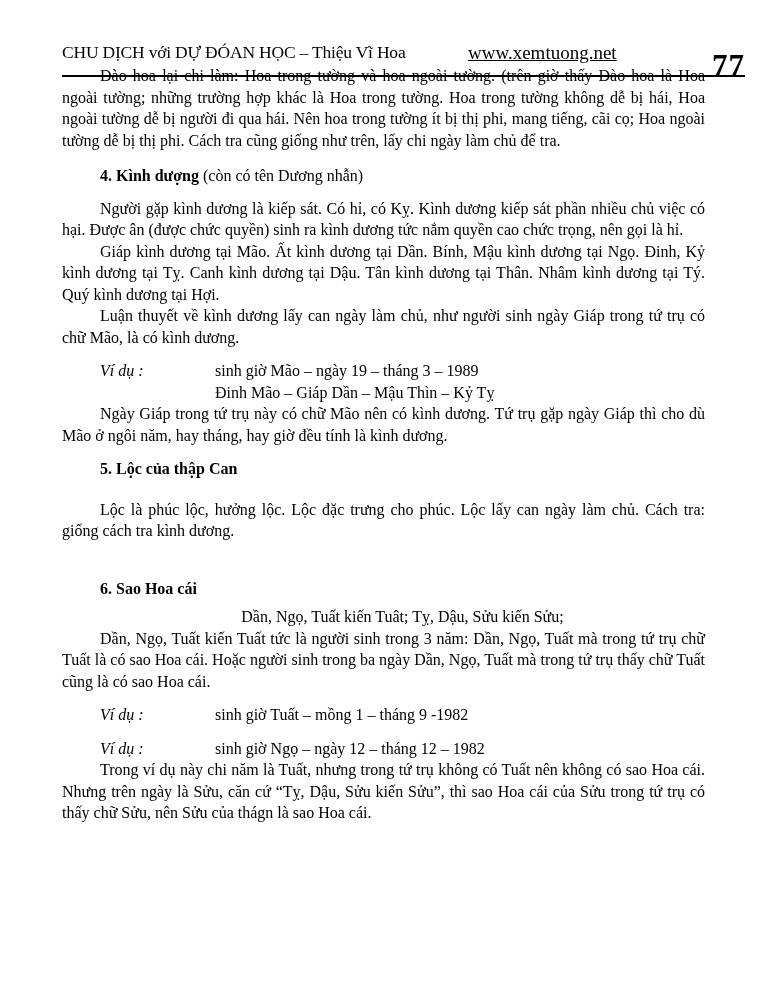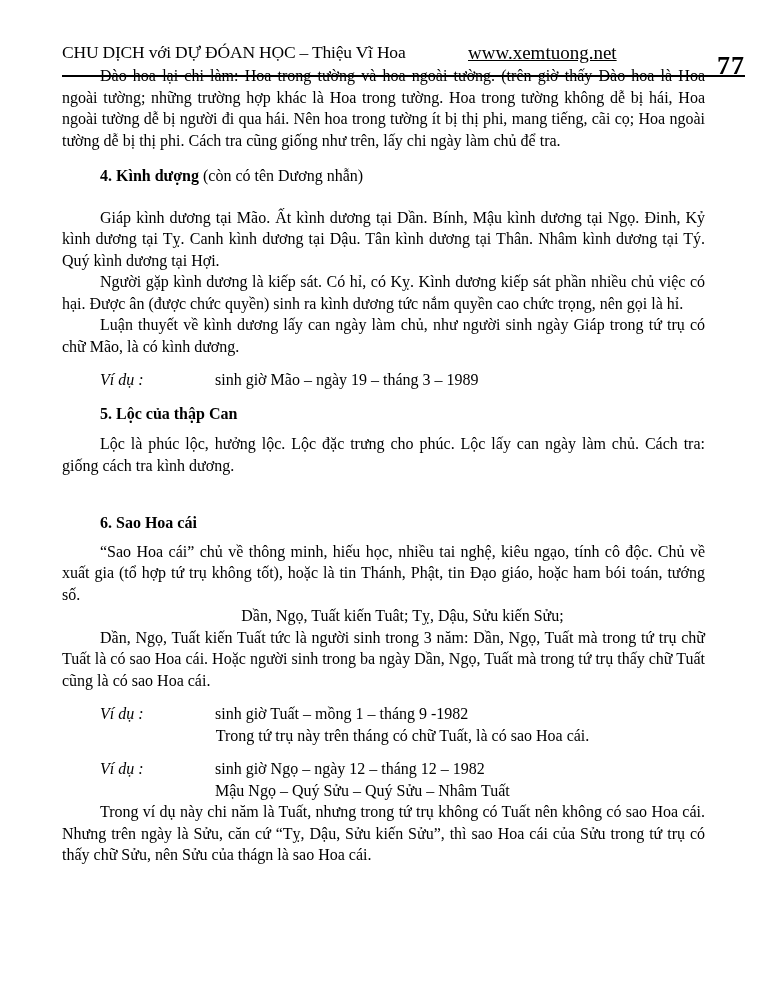--- a/index.html
+++ b/index.html
@@ -20,35 +20,35 @@
   .h-title {
     position:absolute; left:62px; bottom:13px;
     font-size:17.5px; white-space:nowrap; letter-spacing:-0.2px;
   }
   .h-link {
     position:absolute; left:468px; bottom:13px;
     font-size:19px; text-decoration:underline; cursor:pointer; white-space:nowrap;
   }
   .h-page {
     position:absolute; right:20px; bottom:0px;
-    font-size:26px; font-weight:bold; letter-spacing:1px;
+    font-size:31px; font-weight:bold; letter-spacing:1px;
   }
   .rule {
     position:absolute; top:75px; left:62px; width:683px;
     border:none; border-top:2px solid #000; height:0;
   }
   
   .content {
     position:absolute; top:65px; left:62px; width:643px;
   }
   .body-p { text-indent:38px; text-align:justify; }
   .line-p { text-indent:38px; text-align:center; }
-  .h-block { text-indent:38px; margin:14px 0 20px 0; }
+  .h-block { text-indent:38px; margin:14px 0 11px 0; }
   .h-block .b { font-weight:bold; }
-  .h-block.h5 { margin:12px 0 9px 0; }
+  .h-block.h5 { margin:12px 0 19px 0; }
   .h-block.h6 { margin:36px 0 7px 0; }
   .ex { padding-left:38px; text-align:left; }
   .ex .lbl { display:inline-block; width:115px; font-style:italic;margin-top:12px; }
   .ex .txt { white-space:nowrap; }
 </style>
 </head>
 <body>
 
 <div class="page">
 
@@ -58,40 +58,39 @@
     <span class="h-page">77</span>
   </header>
   <hr class="rule">
 
   <main class="content">
 
     <p class="body-p">Đào hoa lại chi làm: Hoa trong tường và hoa ngoài tường. (trên giờ thấy Đào hoa là Hoa ngoài tường; những trường hợp khác là Hoa trong tường. Hoa trong tường không dễ bị hái, Hoa ngoài tường dễ bị người đi qua hái. Nên hoa trong tường ít bị thị phi, mang tiếng, cãi cọ; Hoa ngoài tường dễ bị thị phi. Cách tra cũng giống như trên, lấy chi ngày làm chủ để tra.</p>
 
     <p class="h-block"><span class="b">4. Kình dượng</span><span> (còn có tên Dương nhẫn)</span></p>
 
+    <p class="body-p">Người gặp kình dương là kiếp sát. Có hỉ, có Kỵ. Kình dương kiếp sát phần nhiều chủ việc có hại. Được ân (được chức quyền) sinh ra kình dương tức nắm quyền cao chức trọng, nên gọi là hỉ.</p>
     <p class="body-p">Giáp kình dương tại Mão. Ất kình dương tại Dần. Bính, Mậu kình dương tại Ngọ. Đinh, Kỷ kình dương tại Tỵ. Canh kình dương tại Dậu. Tân kình dương tại Thân. Nhâm kình dương tại Tý. Quý kình dương tại Hợi.</p>
-    <p class="body-p">Người gặp kình dương là kiếp sát. Có hỉ, có Kỵ. Kình dương kiếp sát phần nhiều chủ việc có hại. Được ân (được chức quyền) sinh ra kình dương tức nắm quyền cao chức trọng, nên gọi là hỉ.</p>
     <p class="body-p">Luận thuyết về kình dương lấy can ngày làm chủ, như người sinh ngày Giáp trong tứ trụ có chữ Mão, là có kình dương.</p>
 
     <div class="ex"><span class="lbl">Ví dụ :</span><span class="txt">sinh giờ Mão – ngày 19 – tháng 3 – 1989</span></div>
+    <div class="ex"><span class="lbl"></span><span class="txt">Đinh Mão – Giáp Dần – Mậu Thìn – Kỷ Tỵ</span></div>
 
+    <p class="body-p">Ngày Giáp trong tứ trụ này có chữ Mão nên có kình dương. Tứ trụ gặp ngày Giáp thì cho dù Mão ở ngôi năm, hay tháng, hay giờ đều tính là kình dương.</p>
 
     <p class="h-block h5"><span class="b">5. Lộc của thập Can</span></p>
 
     <p class="body-p">Lộc là phúc lộc, hưởng lộc. Lộc đặc trưng cho phúc. Lộc lấy can ngày làm chủ. Cách tra: giống cách tra kình dương.</p>
 
     <p class="h-block h6"><span class="b">6. Sao Hoa cái</span></p>
 
-    <p class="body-p">“Sao Hoa cái” chủ về thông minh, hiếu học, nhiều tai nghệ, kiêu ngạo, tính cô độc. Chủ về xuất gia (tổ hợp tứ trụ không tốt), hoặc là tin Thánh, Phật, tin Đạo giáo, hoặc ham bói toán, tướng số.</p>
     <p class="line-p">Dần, Ngọ, Tuất kiến Tuât; Tỵ, Dậu, Sửu kiến Sửu;</p>
     <p class="body-p">Dần, Ngọ, Tuất kiến Tuất tức là người sinh trong 3 năm: Dần, Ngọ, Tuất mà trong tứ trụ chữ Tuất là có sao Hoa cái. Hoặc người sinh trong ba ngày Dần, Ngọ, Tuất mà trong tứ trụ thấy chữ Tuất cũng là có sao Hoa cái.</p>
 
     <div class="ex"><span class="lbl">Ví dụ :</span><span class="txt">sinh giờ Tuất – mồng 1 – tháng 9 -1982</span></div>
 
-    <p class="line-p">Trong tứ trụ này trên tháng có chữ Tuất, là có sao Hoa cái.</p>
 
     <div class="ex"><span class="lbl">Ví dụ :</span><span class="txt">sinh giờ Ngọ – ngày 12 – tháng 12 – 1982</span></div>
-    <div class="ex"><span class="lbl"></span><span class="txt">Mậu Ngọ – Quý Sửu – Quý Sửu – Nhâm Tuất</span></div>
 
     <p class="body-p">Trong ví dụ này chi năm là Tuất, nhưng trong tứ trụ không có Tuất nên không có sao Hoa cái. Nhưng trên ngày là Sửu, căn cứ “Tỵ, Dậu, Sửu kiến Sửu”, thì sao Hoa cái của Sửu trong tứ trụ có thấy chữ Sửu, nên Sửu của thágn là sao Hoa cái.</p>
 
   </main>
 </div>
 
 </body></html>

